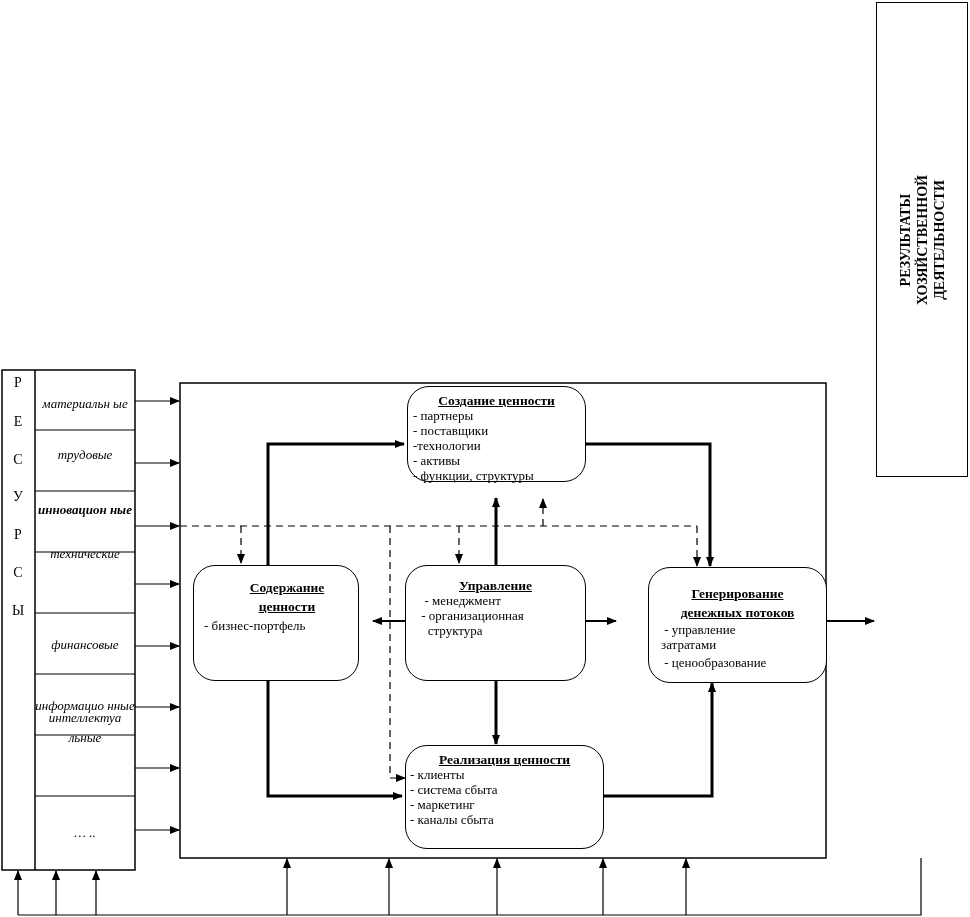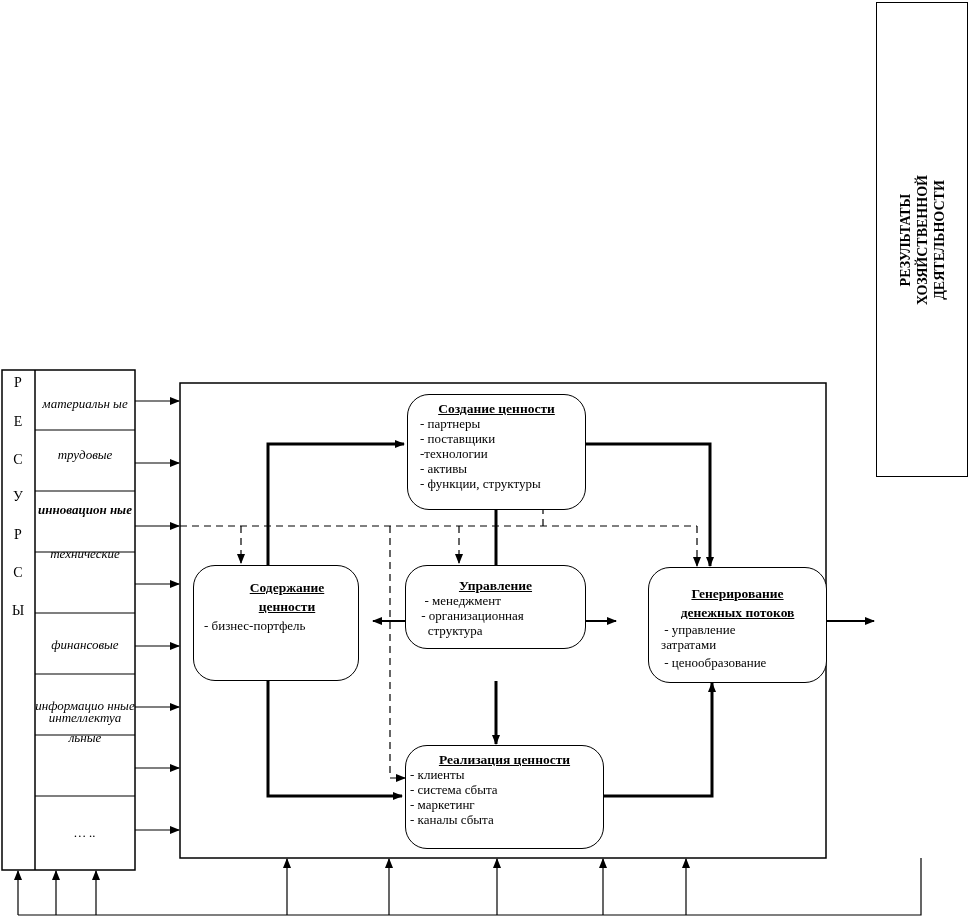--- a/index.html
+++ b/index.html
@@ -96,35 +96,35 @@
 
 <div class="res-cell" style="top:372px;height:64px">материальн ые</div>
 <div class="res-cell" style="top:432px;height:45px">трудовые</div>
 <div class="res-cell bold" style="top:475px;height:69px">инновацион ные</div>
 <div class="res-cell" style="top:524px;height:59px">технические</div>
 <div class="res-cell" style="top:615px;height:59px">финансовые</div>
 <div class="res-cell" style="top:676px;height:59px">информацио нные</div>
 <div class="res-cell" style="top:698px;height:59px">интеллектуа льные</div>
 <div class="res-cell" style="top:798px;height:70px">… ..</div>
 
-<div class="node" style="left:407px;top:394px;width:179px;height:116px;padding:6px 12px">
+<div class="node" style="left:407px;top:386px;width:179px;height:96px;padding:6px 5px">
   <span class="title">Создание ценности</span>
   <span class="item">- партнеры</span>
   <span class="item">- поставщики</span>
   <span class="item">-технологии</span>
   <span class="item">- активы</span>
   <span class="item">- функции, структуры</span>
 </div>
 
 <div class="node" style="left:193px;top:565px;width:166px;height:116px;padding:12px 10px">
   <span class="title" style="line-height:19px;padding-left:22px">Содержание ценности</span>
   <span class="item" style="margin-top:2px">- бизнес-портфель</span>
 </div>
 
-<div class="node" style="left:405px;top:565px;width:181px;height:84px;padding:12px 12px">
+<div class="node" style="left:405px;top:565px;width:181px;height:116px;padding:12px 12px">
   <span class="title">Управление</span>
   <span class="item">  - менеджмент</span>
   <span class="item"> - организационная</span>
   <span class="item">   структура</span>
 </div>
 
 <div class="node" style="left:648px;top:567px;width:179px;height:116px;padding:16px 12px">
   <span class="title" style="line-height:19px">Генерирование денежных потоков</span>
   <span class="item"> - управление</span>
   <span class="item">затратами</span>

